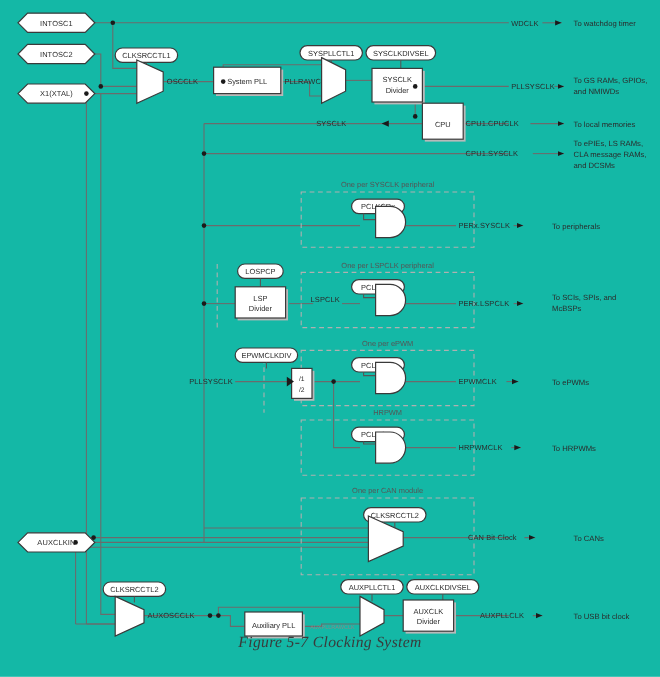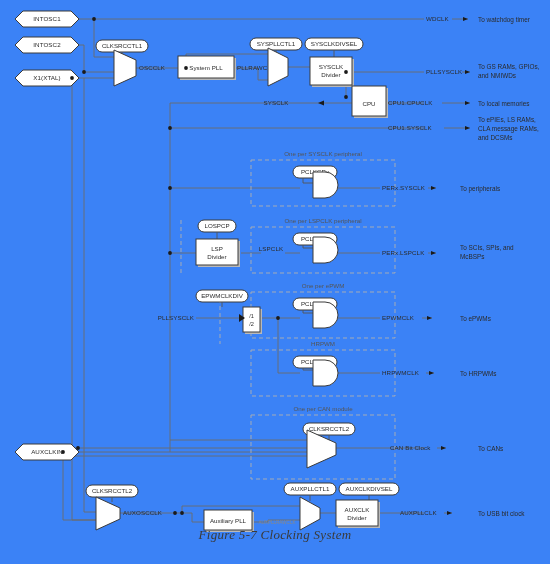--- a/index.html
+++ b/index.html
@@ -1,17 +1,17 @@
 <!DOCTYPE html>
 <html><head>
 <meta charset="utf-8">
 <style>
   html,body{margin:0;padding:0;background:#ffffff;}
   body{width:550px;height:564px;font-family:"Liberation Sans",sans-serif;overflow:hidden;}
-  #stage{position:relative;width:550px;height:564px;background:#3b82f6;}
+  #stage{position:relative;width:550px;height:564px;background:#14b8a6;}
   svg{display:block;}
   .wire{stroke:#6b6b6b;stroke-width:0.9;fill:none;}
   .wire-dark{stroke:#555;stroke-width:0.9;fill:none;}
   .box{fill:#ffffff;stroke:#3a3a3a;stroke-width:1;}
   .boxshadow{fill:#b9b9b9;stroke:none;}
   .ctl{fill:#ffffff;stroke:#3a3a3a;stroke-width:1;}
   .hexa{fill:#ffffff;stroke:#3a3a3a;stroke-width:1;}
   .gate{fill:#ffffff;stroke:#3a3a3a;stroke-width:1;}
   .dash{fill:none;stroke:#b0b0b0;stroke-width:0.9;stroke-dasharray:4 3;}
   .dot{fill:#1a1a1a;}

